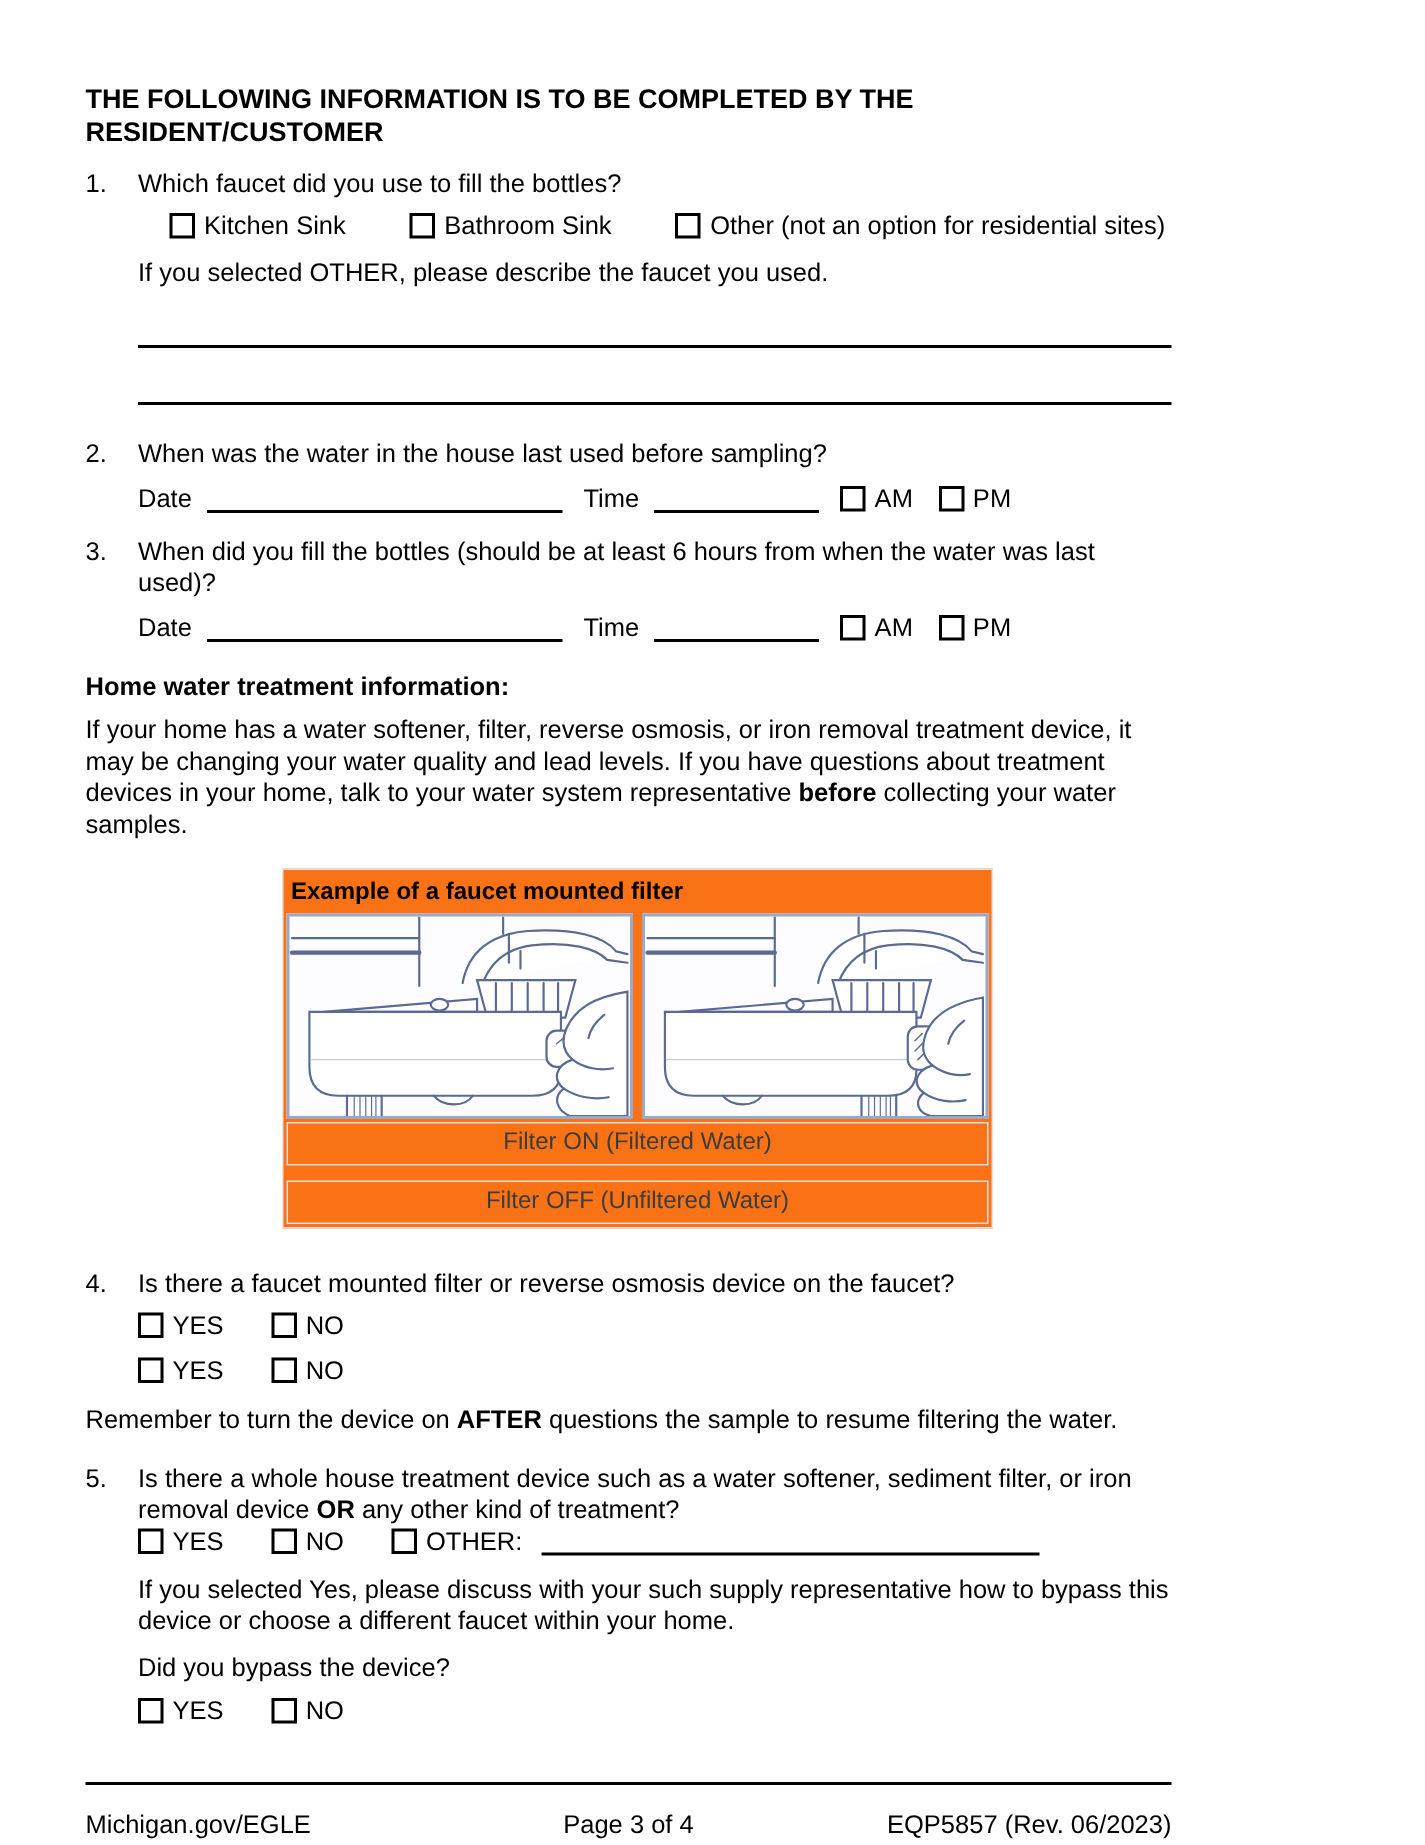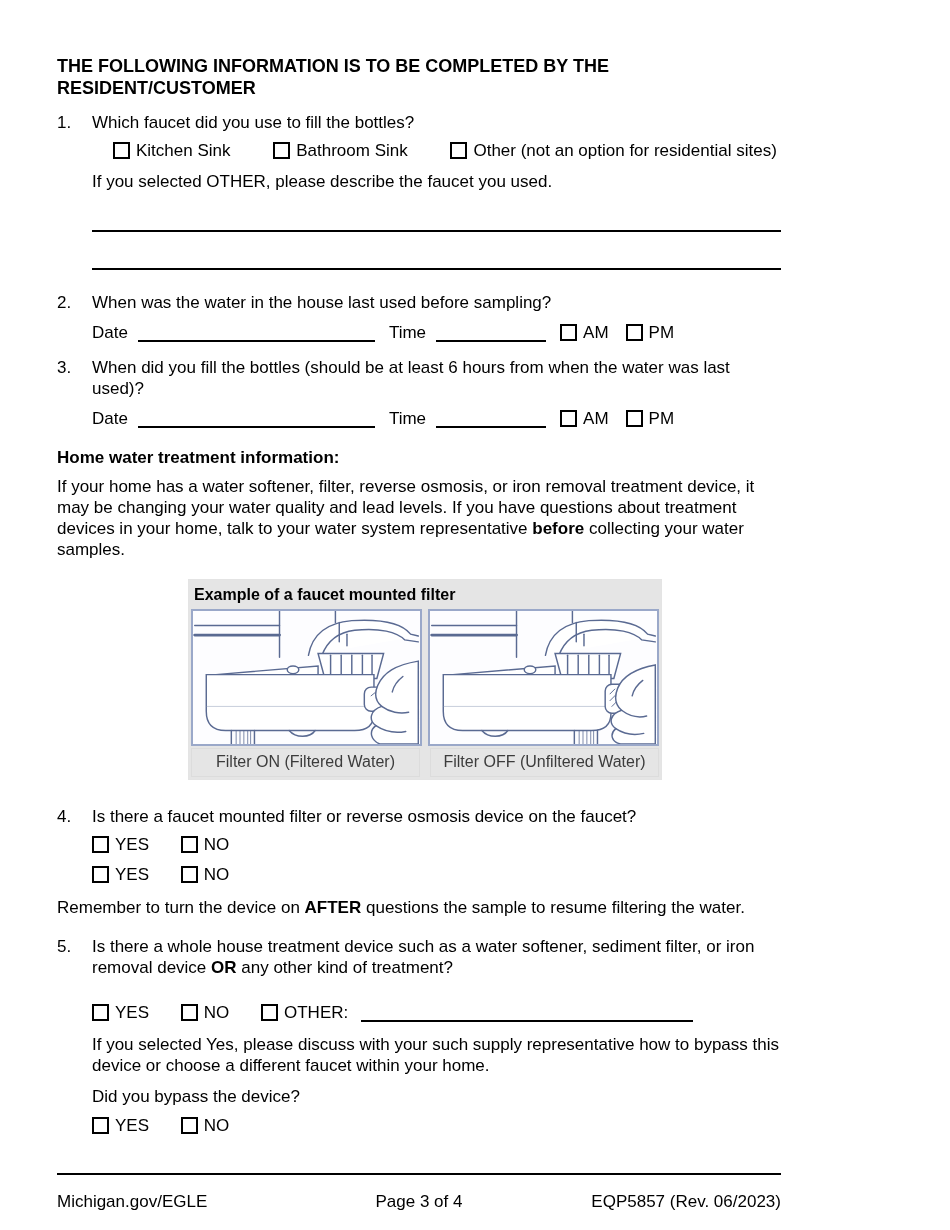--- a/index.html
+++ b/index.html
@@ -28,45 +28,45 @@
   .wl2 { margin-top:36px; }
 
   .uline { display:inline-block; height:0; border-bottom:2px solid #000; vertical-align:-4px; }
   .fieldrow { margin-left:35px; }
 
   .sect-head { font-weight:bold; }
 
   b { font-weight:bold; }
 
   
-  .figure { margin-left:131px; width:474px; border:1px solid #e4e4e4; background:#e5e5e5; padding:2px; }
+  .figure { margin-left:131px; width:474px; border:1px solid #e4e4e4; background:#f97316; padding:2px; }
   .fig-title { font-weight:bold; font-size:16px; line-height:22px; padding:2px 0 3px 3px; }
   .fig-panels { display:flex; gap:6px; }
   .fig-panel { flex:1; height:137px; border:2px solid #9aa8c9; background:#fdfdff; overflow:hidden; }
   .fig-panel svg { display:block; width:100%; height:100%; }
-  .fig-captions { display:flex; gap:10px; margin-top:2px; }
+  .fig-captions { display:flex; gap:10px; margin-top:2px;flex-direction:column; }
   .fig-cap { flex:1; border:1px solid #dcdcdc; text-align:center; font-size:16px; line-height:20px;
              color:#3c3c3c; padding:3px 0 4px 0; }
 
   .mt-q1 { margin-top:13px; }
   .mt-q1opts { margin-top:7px; }
   .mt-prompt { margin-top:10px; }
   .mt-q2 { margin-top:22px; }
   .mt-fields { margin-top:9px; }
   .mt-q3 { margin-top:14px; }
   .mt-sect { margin-top:18px; }
   .mt-para { margin-top:8px; }
   .mt-fig { margin-top:19px; }
   .mt-q4 { margin-top:26px; }
   .mt-yn1 { margin-top:7px; }
   .mt-sub1 { margin-top:12px; }
   .mt-yn2 { margin-top:9px; }
   .mt-rem { margin-top:12px; }
   .mt-q5 { margin-top:18px; }
-  .mt-yn3 { margin-top:24px; }
+  .mt-yn3 { margin-top:0; }
   .mt-sub2 { margin-top:11px; }
   .mt-byp { margin-top:10px; }
   .mt-yn4 { margin-top:8px; }
 
   .footer { margin-top:37px; border-top:2px solid #000; padding-top:16px; display:flex;gap:45px; }
   .footer .fl { flex:1; text-align:left; }
   .footer .fc { flex:1; text-align:center; }
   .footer .fr { flex:1; text-align:right; }
 
   .ml10 { margin-left:10px; } .ml14 { margin-left:14px; } .ml17 { margin-left:17px; }

